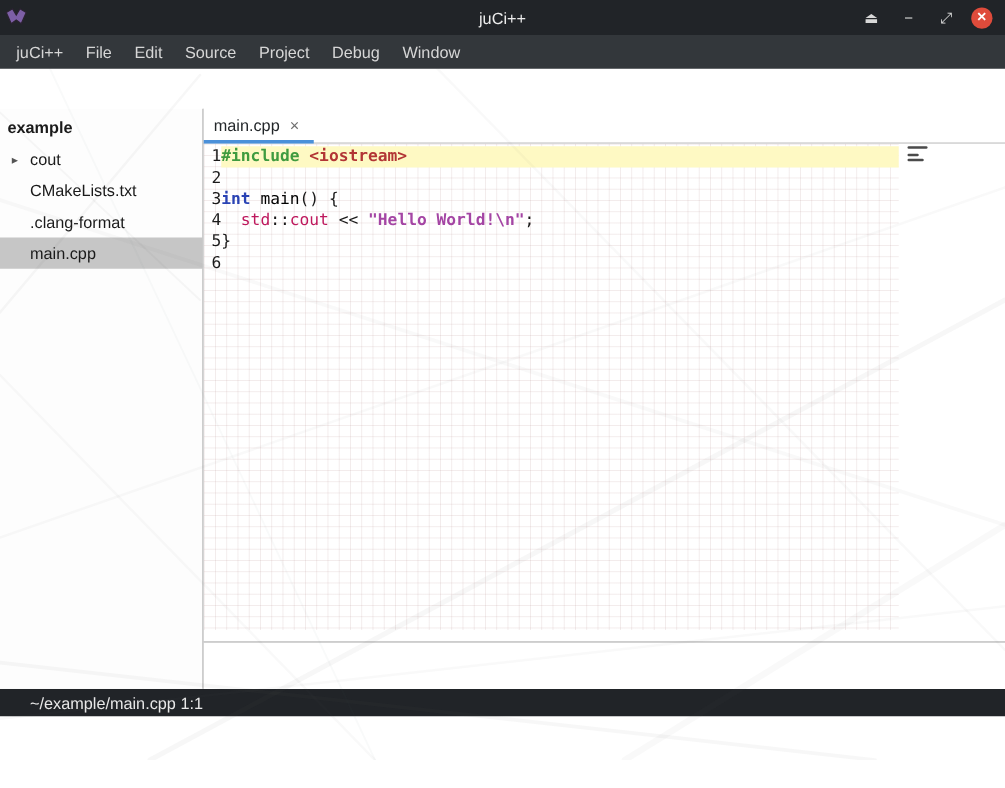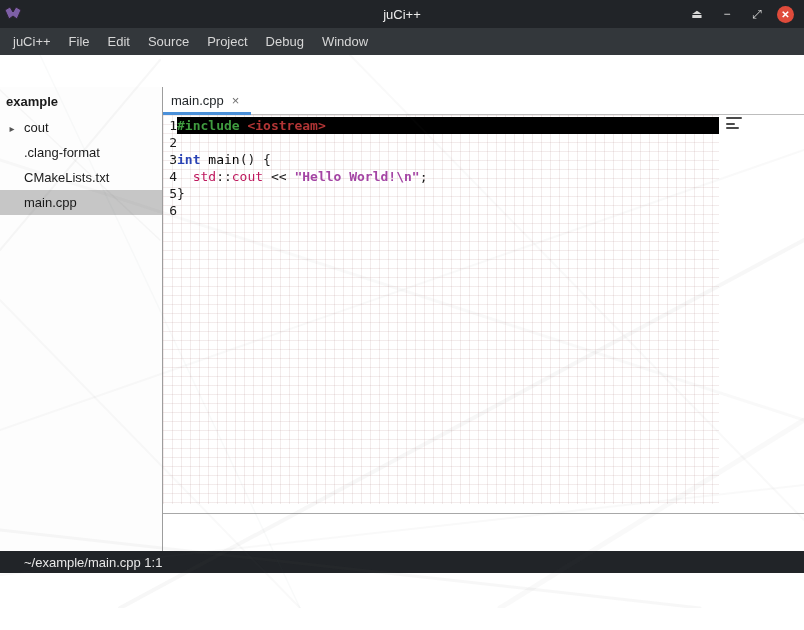--- a/index.html
+++ b/index.html
@@ -49,21 +49,21 @@
   .grid-layer{position:absolute;left:0;top:0;width:556px;height:389px;pointer-events:none;
     background-image:
       linear-gradient(to right, rgba(185,148,148,0.18) 1px, transparent 1px),
       linear-gradient(to bottom, rgba(185,148,148,0.18) 1px, transparent 1px);
     background-size:9px 9px;}
   .editor-inner{position:relative;display:flex;padding-top:2px;}
   .gutter{width:14px;flex:0 0 14px;text-align:right;color:#1a1a1a;}
   .line-num{height:17px;line-height:17px;}
   .code-col{width:542px;flex:0 0 542px;white-space:pre;}
   .code-line{height:17px;line-height:17px;color:#1a1a1a;}
-  .code-line.current{background:#000000;}
+  .code-line.current{background:#fef9c3;}
   .tok-plain{color:#1a1a1a;}
   .tok-preproc{color:#3f9b3f;font-weight:bold;}
   .tok-include-path{color:#b23535;font-weight:bold;}
   .tok-keyword{color:#2a43b4;font-weight:bold;}
   .tok-function{color:#000000;font-weight:normal;}
   .tok-namespace{color:#be185d;font-weight:normal;}
   .tok-string{color:#a445a4;font-weight:bold;}
 
   .minimap{position:absolute;left:563px;top:2px;width:22px;display:flex;flex-direction:column;gap:2px;}
   .minimap .mark{height:2px;background:#4a4a4a;border-radius:1px;}
@@ -112,24 +112,24 @@
 
   <div class="content">
 
     <div class="sidebar">
       <div class="tree-root">example</div>
       <div class="tree-item">
         <span class="expander">▸</span>
         <span>cout</span>
       </div>
       <div class="tree-item">
-        <span>.clang-format</span>
+        <span>CMakeLists.txt</span>
       </div>
       <div class="tree-item">
-        <span>CMakeLists.txt</span>
+        <span>.clang-format</span>
       </div>
       <div class="tree-item selected">
         <span>main.cpp</span>
       </div>
     </div>
 
     <div class="main-pane">
 
       <div class="tabbar">
         <div class="tab active">

